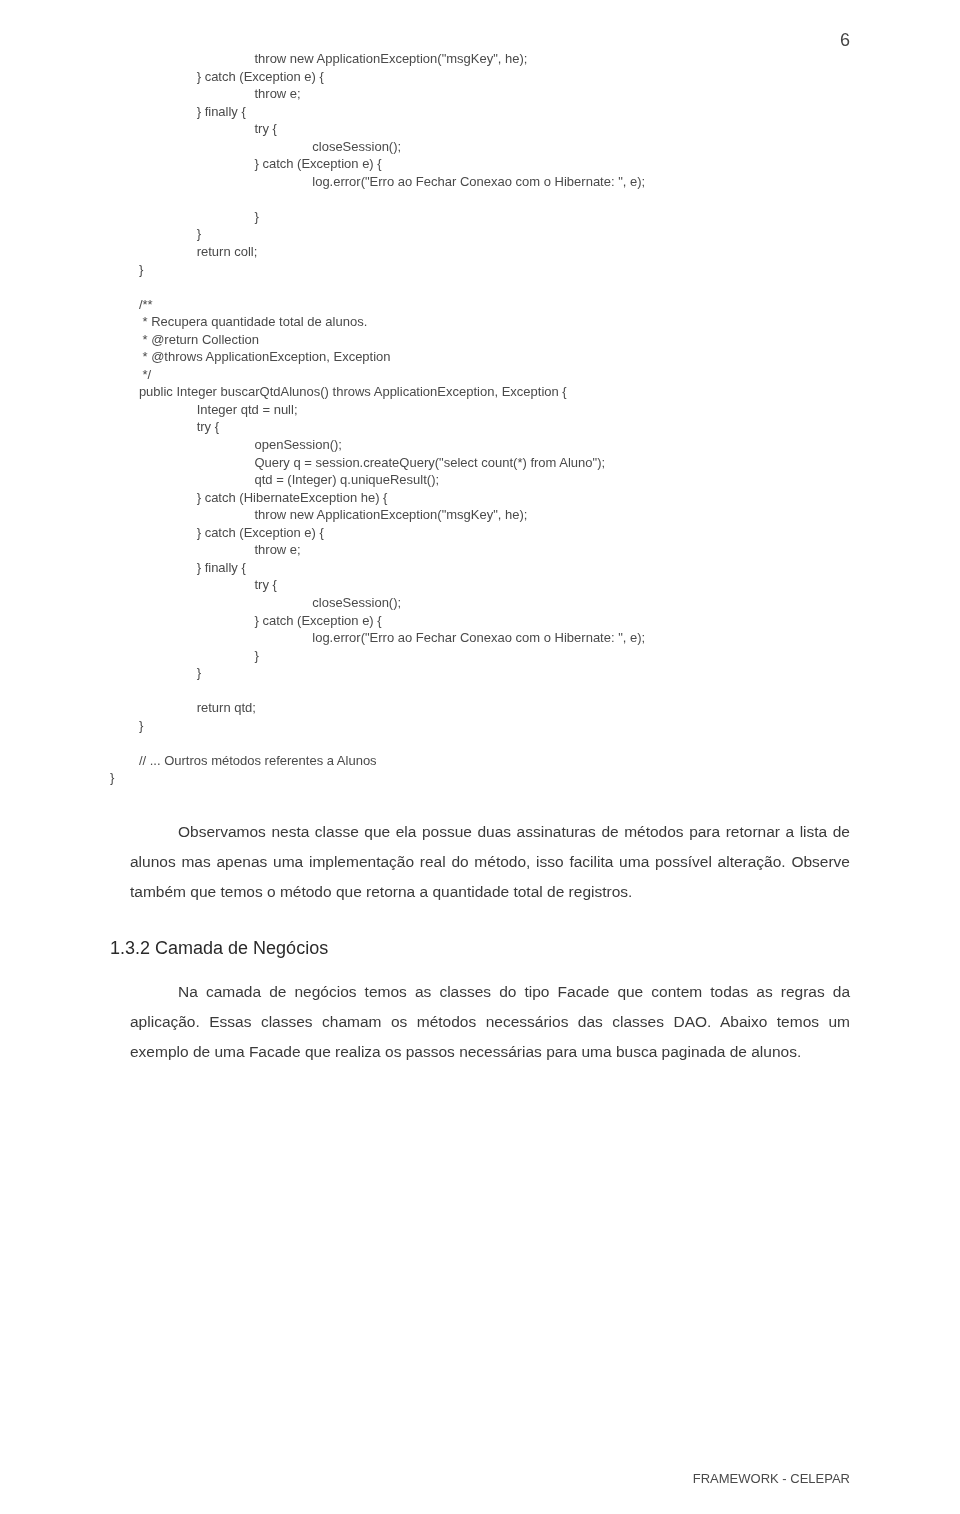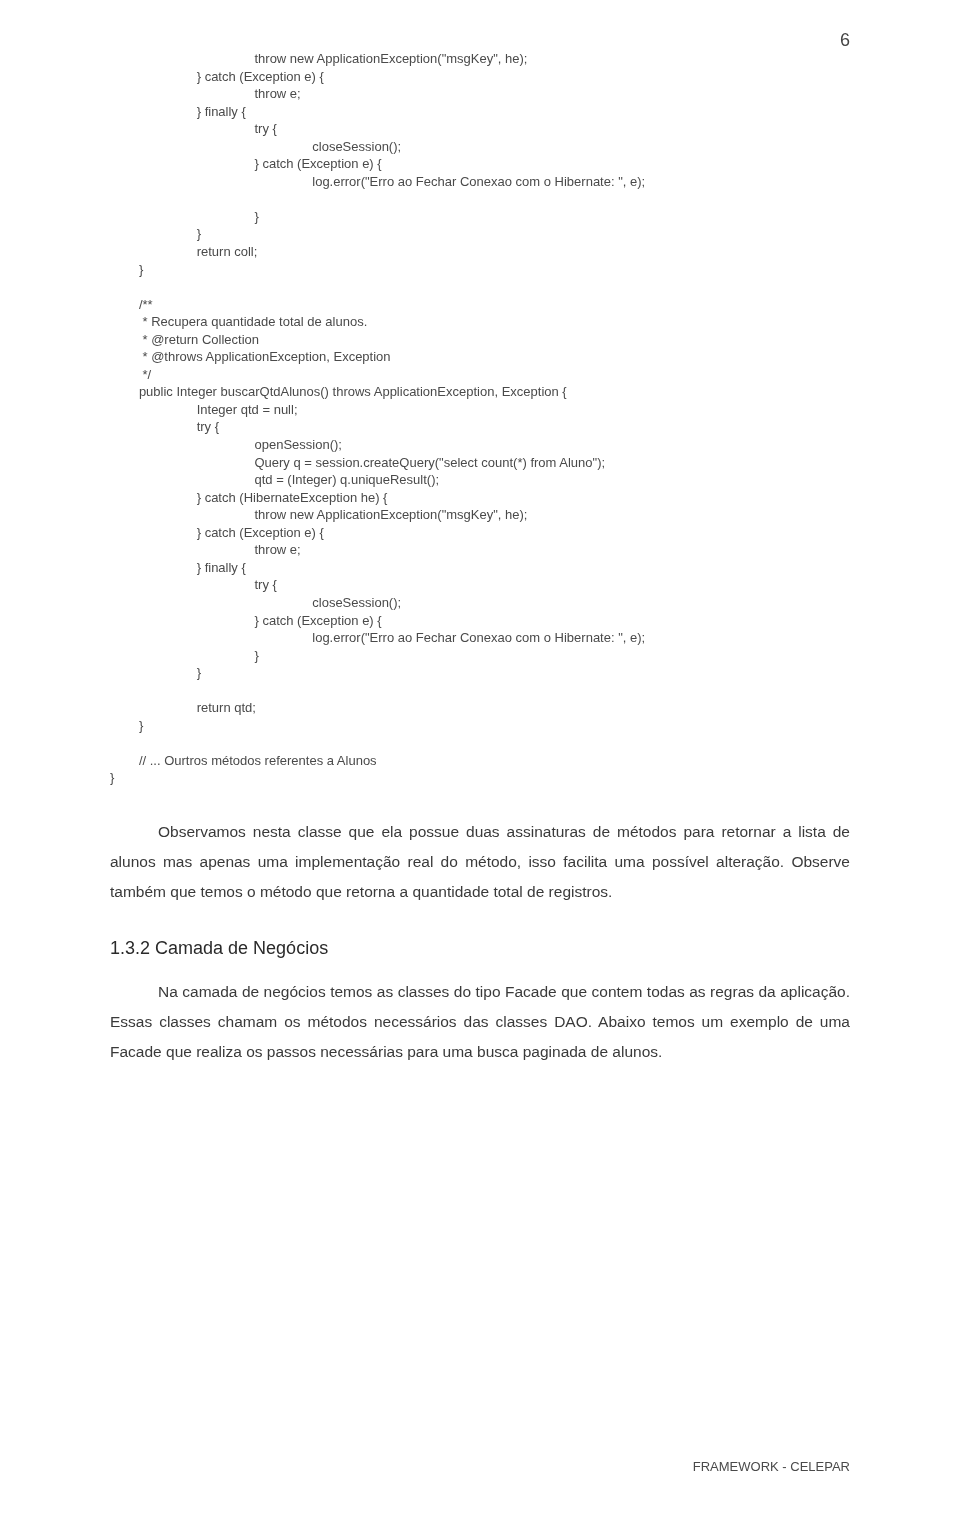--- a/index.html
+++ b/index.html
@@ -28,33 +28,34 @@
     white-space: pre;
     margin-bottom: 30px;
   }
   .paragraph {
     font-family: Arial, sans-serif;
     font-size: 15.5px;
     line-height: 1.95;
     color: #3a3a3a;
     text-align: justify;
     margin-bottom: 30px;
+    margin-left: 20px;
   }
   .paragraph.indent { text-indent: 48px; }
   .section-heading {
     font-family: Arial, sans-serif;
     font-size: 18px;
     font-weight: normal;
     color: #2a2a2a;
     margin-top: 20px;
     margin-bottom: 18px;
   }
   .footer {
     position: absolute;
-    bottom: 40px;
+    bottom: 28px;
     right: 110px;
     font-size: 13px;
     color: #4a4a4a;
     font-family: Arial, sans-serif;
   }
 </style>
 </head>
 <body>
 
 <div class="page-number">6</div>

